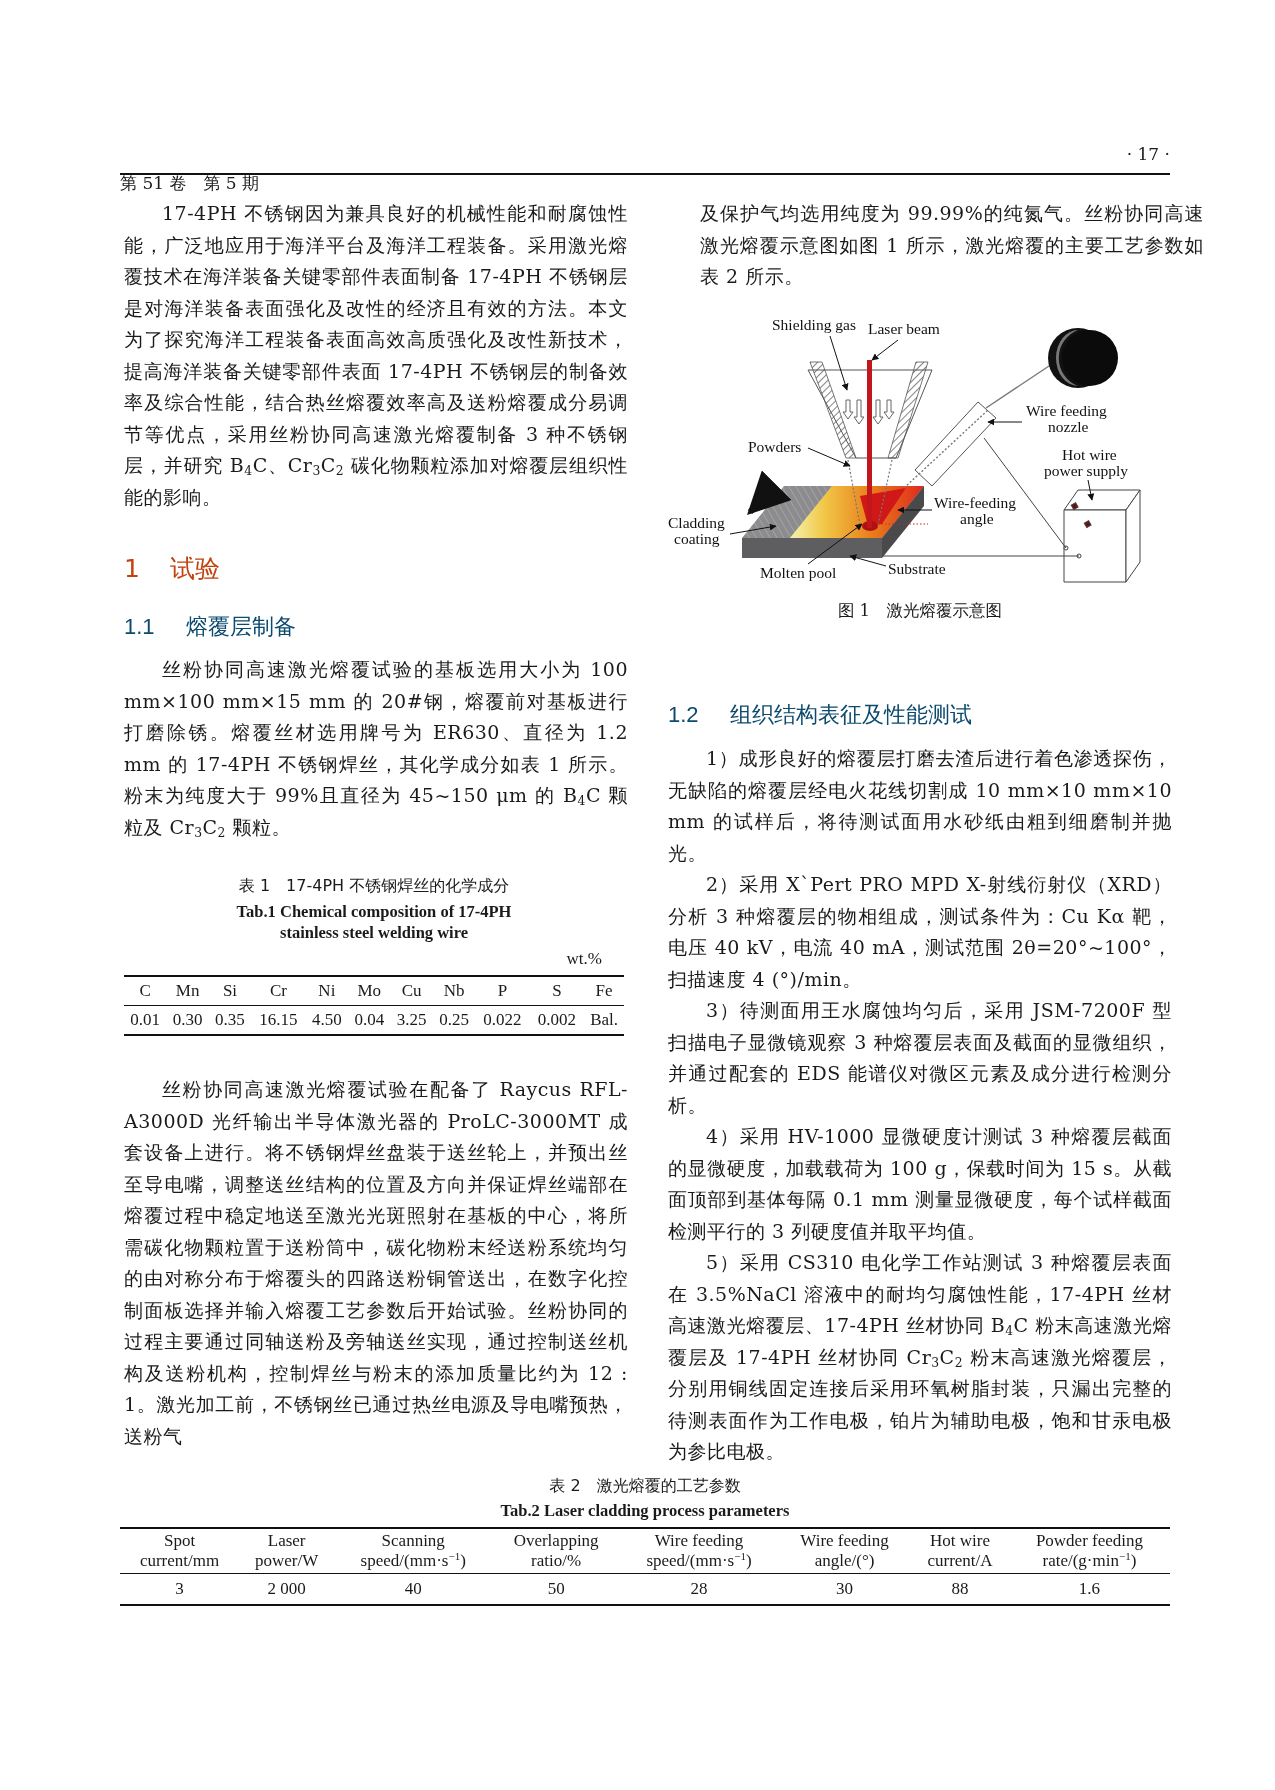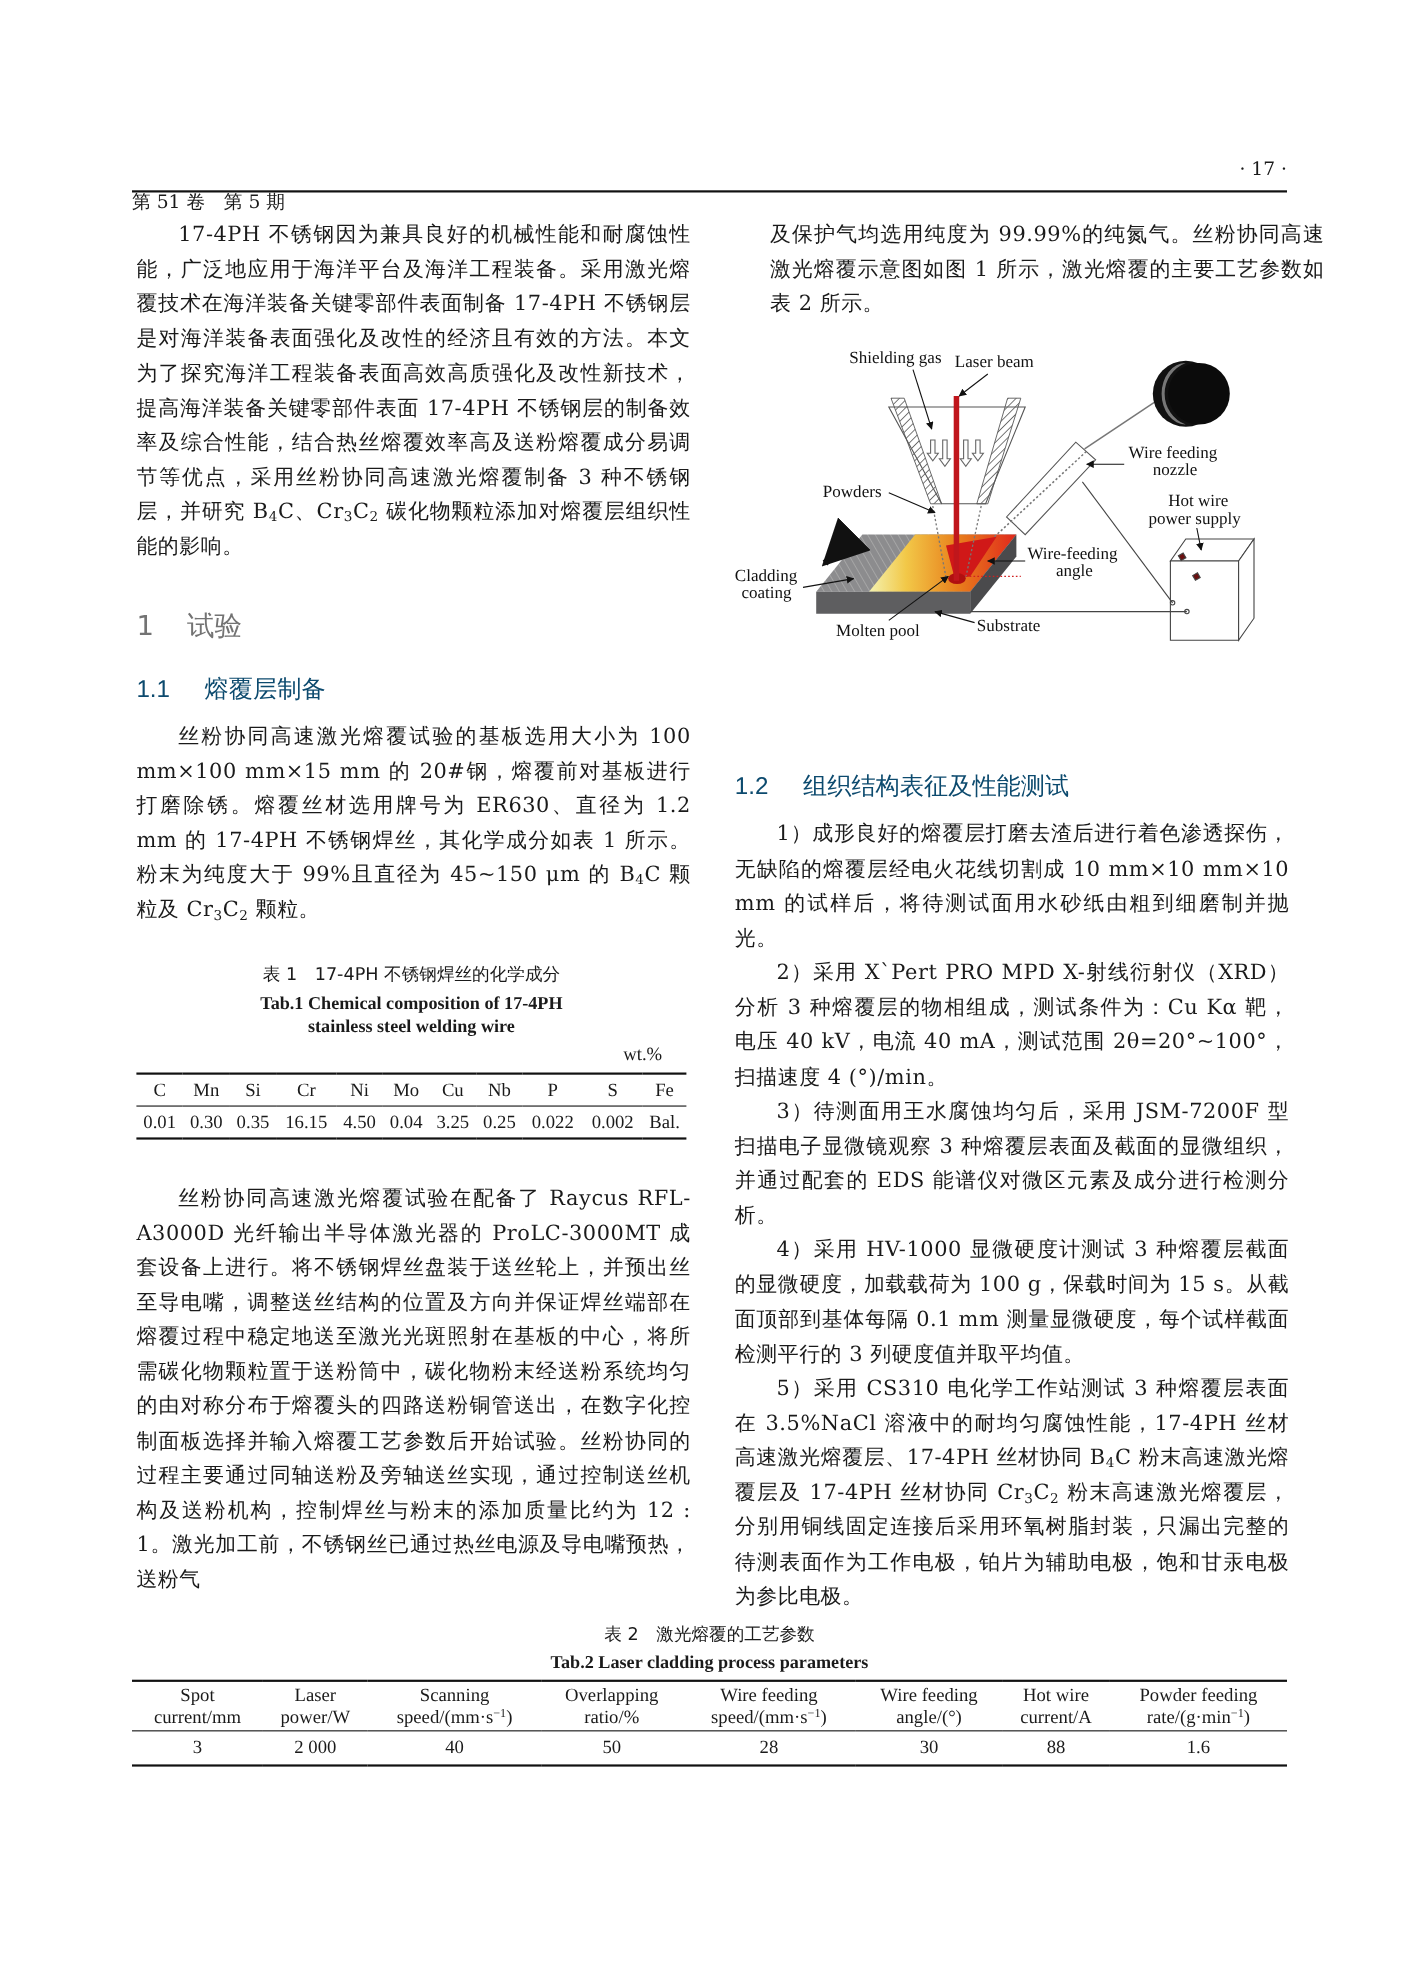--- a/index.html
+++ b/index.html
@@ -12,21 +12,21 @@
   #hdr .c { position: absolute; left: 0; right: 0; top: 4px; text-align: center; font-size: 17px; }
   #hdr .r { position: absolute; right: 0; top: 4px; font-size: 17px; }
   #hdr-rule { left: 120px; top: 173px; width: 1050px; height: 2px; background: #111; }
 
   .col { width: 504px; font-size: 19px; line-height: 31.5px; text-align: justify; letter-spacing: 0.5px; }
   .col p { margin: 0; text-indent: 2em; }
   .col p.noind { text-indent: 0; }
   sub { font-size: 0.65em; vertical-align: -0.25em; line-height: 0; }
   sup { font-size: 0.65em; vertical-align: 0.5em; line-height: 0; }
 
-  .h1 { font-family: "DejaVu Sans", "Liberation Sans", sans-serif; font-size: 25px; color: #737373; }
+  .h1 { font-family: "DejaVu Sans", "Liberation Sans", sans-serif; font-size: 25px; color: #c2410c; }
   .h2 { font-family: Liberation Sans, sans-serif; font-size: 22px; color: #0c4a6e; }
   .num { display: inline-block; }
 
   .cap-cn { font-family: "DejaVu Sans", "Liberation Sans", sans-serif; font-size: 16px; text-align: center; }
   .cap-en { font-family: Liberation Serif, serif; font-weight: bold; font-size: 16.5px; text-align: center; line-height: 21px; }
   .cap-en-n { font-family: "Liberation Serif", serif; font-size: 17px; text-align: center; }
 
   table.t { border-collapse: collapse; font-family: "Liberation Serif", serif; }
   table.t1 { font-size: 17px; }
   table.t1 th, table.t1 td { text-align: center; font-weight: normal; padding: 4px 0; }
@@ -206,20 +206,21 @@
     <line x1="428" y1="180" x2="432" y2="200"></line>
     <line x1="148" y1="148" x2="190" y2="166"></line>
     <line x1="272" y1="210" x2="238" y2="210"></line>
     <line x1="70" y1="234" x2="116" y2="226"></line>
     <line x1="148" y1="264" x2="202" y2="224"></line>
     <line x1="226" y1="266" x2="190" y2="256"></line>
   </g>
 </svg>
 
 <div class="abs" style="left:660px; top:600px; width:520px;">
+  <div class="cap-cn" style="font-family:'DejaVu Serif',serif; font-size:16.5px;">图 1　激光熔覆示意图</div>
 </div>
 
 <div class="abs h2" style="left:668px; top:700px;">
   <span class="num" style="width:62px;">1.2</span><span>组织结构表征及性能测试</span>
 </div>
 
 <div class="abs col" style="left:668px; top:743px;">
   <p>1）成形良好的熔覆层打磨去渣后进行着色渗透探伤，无缺陷的熔覆层经电火花线切割成 10 mm×10 mm×10 mm 的试样后，将待测试面用水砂纸由粗到细磨制并抛光。</p>
   <p>2）采用 X`Pert PRO MPD X-射线衍射仪（XRD）分析 3 种熔覆层的物相组成，测试条件为：Cu Kα 靶，电压 40 kV，电流 40 mA，测试范围 2θ=20°~100°，扫描速度 4 (°)/min。</p>
   <p>3）待测面用王水腐蚀均匀后，采用 JSM-7200F 型扫描电子显微镜观察 3 种熔覆层表面及截面的显微组织，并通过配套的 EDS 能谱仪对微区元素及成分进行检测分析。</p>

